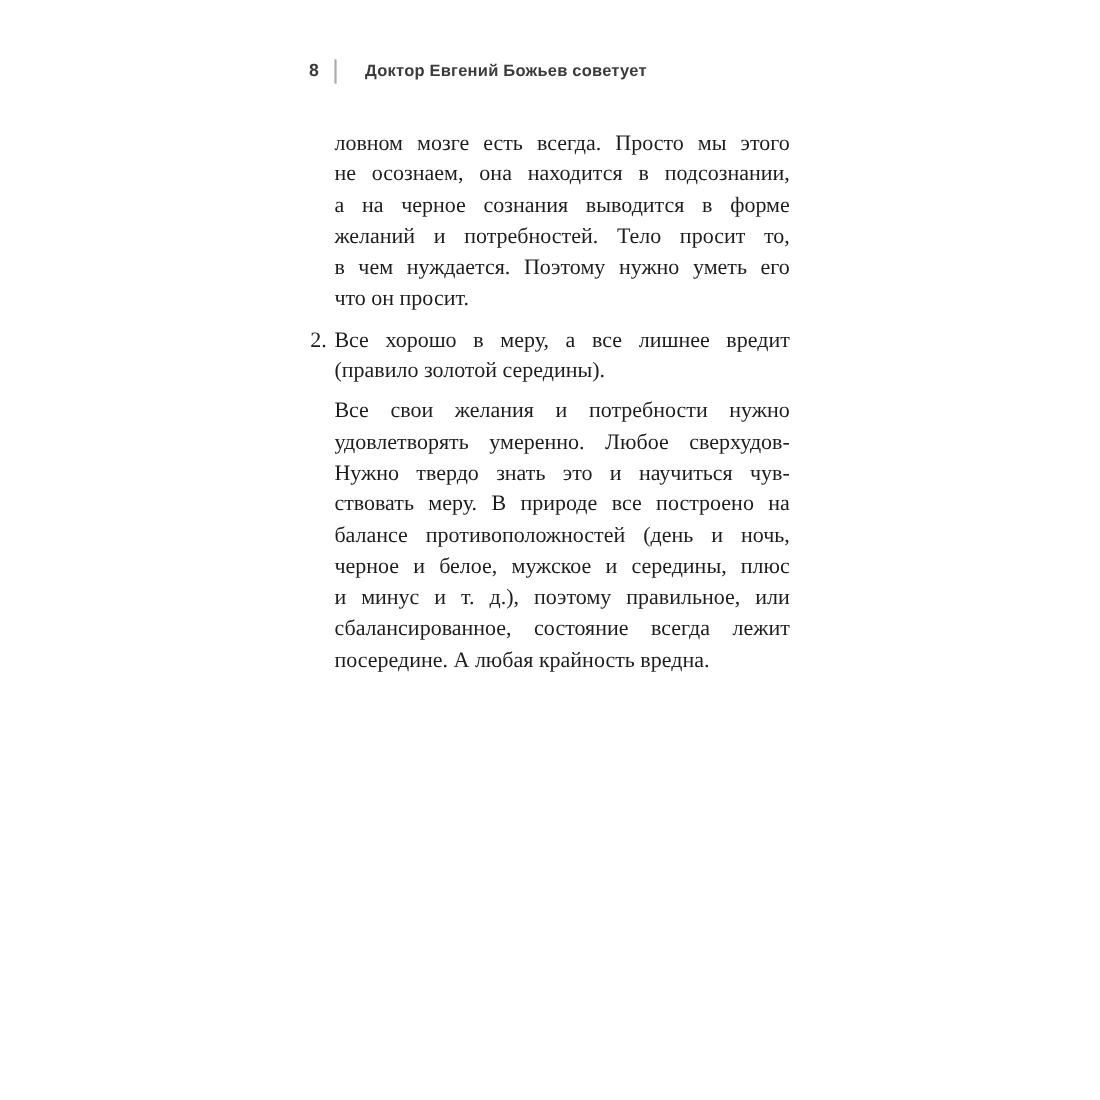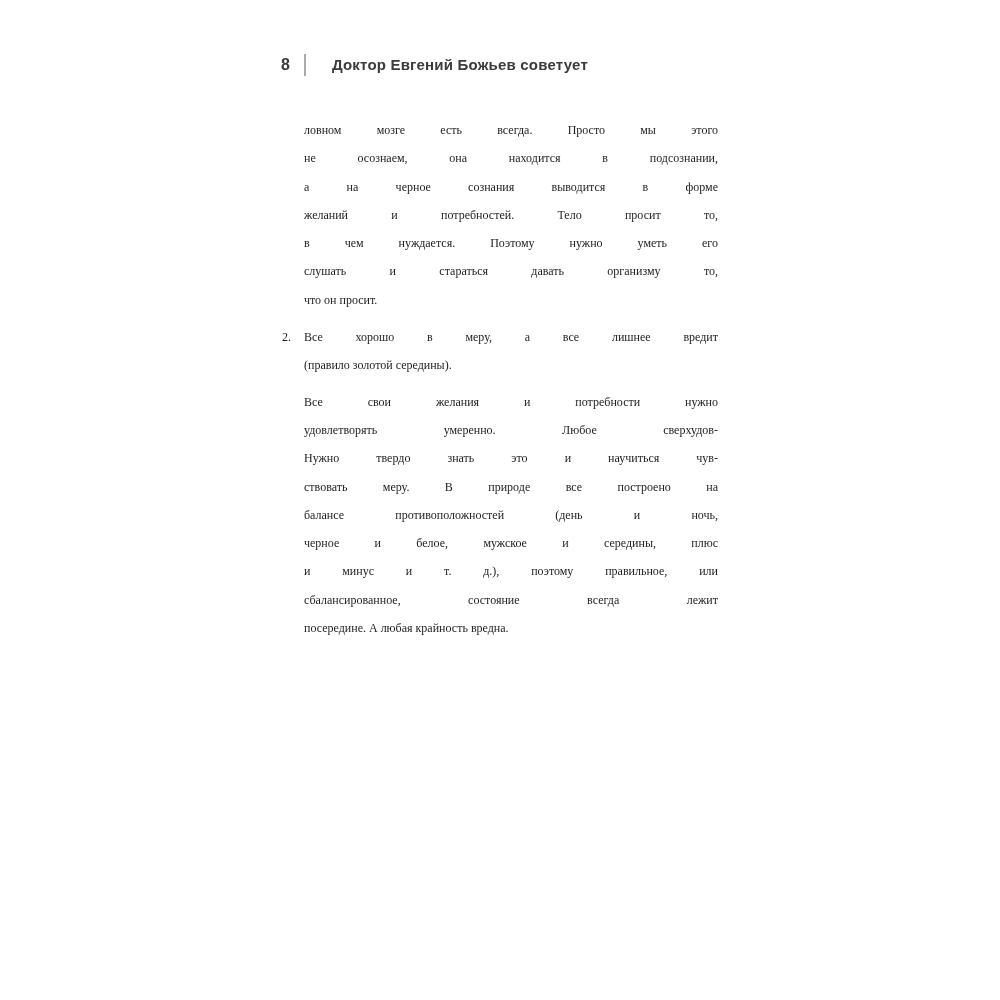--- a/index.html
+++ b/index.html
@@ -43,21 +43,21 @@
     line-height: 24px;
   }
 
   
   .content {
     position: absolute;
     top: 116px;
     left: 281px;
     width: 437px;
     color: #1d1d1d;
-    font-size: 12px;
+    font-size: 20px;
     line-height: 28.3px;
   }
   .paragraph { margin-left: 23px; }
   .line {
     text-align: justify;
     text-align-last: justify;
   }
   .paragraph .line:last-child,
   .item-heading .line:last-child {
     text-align-last: left;
@@ -89,21 +89,20 @@
   </header>
 
   <main class="content">
 
     <div class="paragraph">
         <div class="line">ловном мозге есть всегда. Просто мы этого</div>
         <div class="line">не осознаем, она находится в подсознании,</div>
         <div class="line">а на черное сознания выводится в форме</div>
         <div class="line">желаний и потребностей. Тело просит то,</div>
         <div class="line">в чем нуждается. Поэтому нужно уметь его</div>
-        <div class="line">слушать и стараться давать организму то,</div>
         <div class="line">что он просит.</div>
       </div>
 
     <div class="list-item">
       <span class="list-number">2.</span>
       <div class="item-heading">
           <div class="line">Все хорошо в меру, а все лишнее вредит</div>
           <div class="line">(правило золотой середины).</div>
         </div>
       <div class="paragraph item-para">

